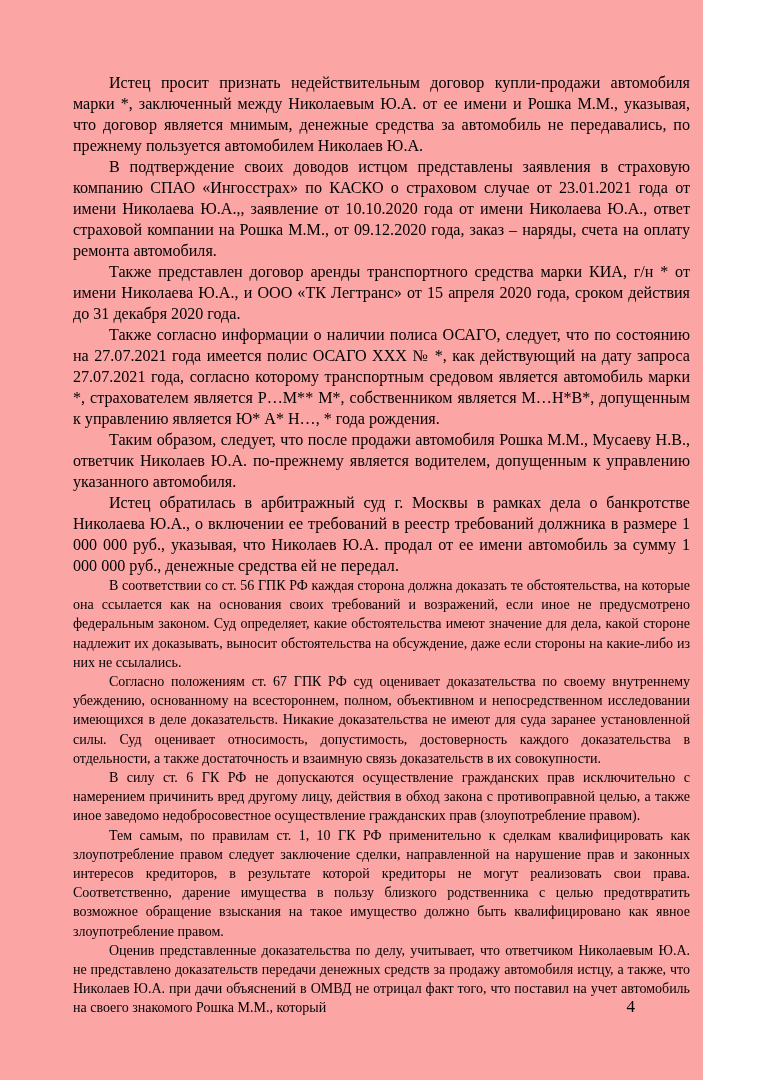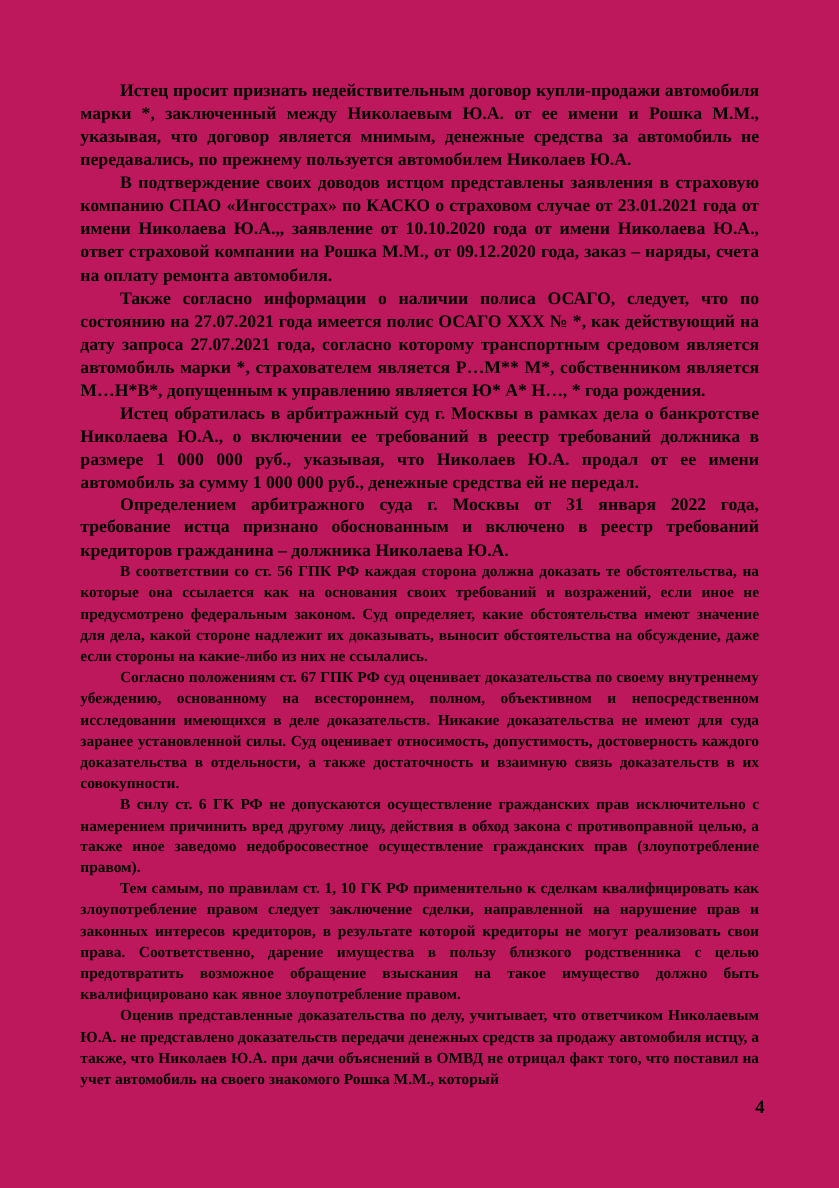--- a/index.html
+++ b/index.html
@@ -7,26 +7,25 @@
     margin: 0;
     padding: 0;
     background: #ffffff;
   }
   body {
     font-family: "Liberation Serif", "DejaVu Serif", serif;
     color: #000000;
   }
   .page {
     position: relative;
-    width: 763px;
+    width: 703px;
     height: 1080px;
-    background: #be185d;
+    background: #fca5a5;
     overflow: hidden;
     box-sizing: border-box;
-    font-weight: bold;
   }
   .text-block {
     position: absolute;
     left: 73px;
     top: 72px;
     width: 617px;
   }
   .para {
     margin: 0;
     text-align: justify;
@@ -56,23 +55,24 @@
   }
 </style>
 </head>
 <body>
 
 <div class="page">
 
   <div class="text-block">
     <p class="para">Истец просит признать недействительным договор купли-продажи автомобиля марки *, заключенный между Николаевым Ю.А. от ее имени и Рошка М.М., указывая, что договор является мнимым, денежные средства за автомобиль не передавались, по прежнему пользуется автомобилем Николаев Ю.А.</p>
     <p class="para">В подтверждение своих доводов истцом представлены заявления в страховую компанию СПАО «Ингосстрах» по КАСКО о страховом случае от 23.01.2021 года от имени Николаева Ю.А.,, заявление от 10.10.2020 года от имени Николаева Ю.А., ответ страховой компании на Рошка М.М., от 09.12.2020 года, заказ – наряды, счета на оплату ремонта автомобиля.</p>
+    <p class="para">Также представлен договор аренды транспортного средства марки КИА, г/н * от имени Николаева Ю.А., и ООО «ТК Легтранс» от 15 апреля 2020 года,  сроком действия до 31 декабря 2020 года.</p>
     <p class="para">Также согласно информации о наличии полиса ОСАГО, следует, что по состоянию на 27.07.2021 года имеется полис ОСАГО ХХХ № *, как действующий на дату запроса 27.07.2021 года, согласно которому транспортным средовом является автомобиль марки *, страхователем является Р…М** М*, собственником является М…Н*В*, допущенным к управлению является Ю* А* Н…, * года рождения.</p>
+    <p class="para">Таким образом, следует, что после продажи автомобиля Рошка М.М., Мусаеву Н.В., ответчик Николаев Ю.А. по-прежнему является водителем, допущенным к управлению указанного автомобиля.</p>
     <p class="para">Истец обратилась в арбитражный суд г. Москвы в рамках дела о банкротстве Николаева Ю.А., о включении ее требований в реестр требований должника в размере 1 000 000 руб., указывая, что Николаев Ю.А. продал от ее имени автомобиль за сумму 1 000 000 руб., денежные средства ей не передал.</p>
-    <p class="para tight-lead">Определением арбитражного суда г. Москвы от 31 января 2022 года, требование истца признано обоснованным и включено в реестр требований кредиторов гражданина – должника Николаева Ю.А.</p>
     <p class="para tight">В соответствии со ст. 56 ГПК РФ каждая сторона должна доказать те обстоятельства, на которые она ссылается как на основания своих требований и возражений, если иное не предусмотрено федеральным законом. Суд определяет, какие обстоятельства имеют значение для дела, какой стороне надлежит их доказывать, выносит обстоятельства на обсуждение, даже если стороны на какие-либо из них не ссылались.</p>
     <p class="para tight">Согласно положениям ст. 67 ГПК РФ суд оценивает доказательства по своему внутреннему убеждению, основанному на всестороннем, полном, объективном и непосредственном исследовании имеющихся в деле доказательств. Никакие доказательства не имеют для суда заранее установленной силы. Суд оценивает относимость, допустимость, достоверность каждого доказательства в отдельности, а также достаточность и взаимную связь доказательств в их совокупности.</p>
     <p class="para tight">В силу ст. 6 ГК РФ не допускаются осуществление гражданских прав исключительно с намерением причинить вред другому лицу, действия в обход закона с противоправной целью, а также иное заведомо недобросовестное осуществление гражданских прав (злоупотребление правом).</p>
     <p class="para tight">Тем самым, по правилам ст. 1, 10 ГК РФ применительно к сделкам квалифицировать как злоупотребление правом следует заключение сделки, направленной на нарушение прав и законных интересов кредиторов, в результате которой кредиторы не могут реализовать свои права. Соответственно, дарение имущества в пользу близкого родственника с целью предотвратить возможное обращение взыскания на такое имущество должно быть квалифицировано как явное злоупотребление правом.</p>
     <p class="para tight">Оценив представленные доказательства по делу, учитывает, что ответчиком Николаевым Ю.А. не представлено доказательств передачи денежных средств за продажу автомобиля истцу, а также, что Николаев Ю.А. при дачи объяснений в ОМВД не отрицал факт того, что поставил на учет автомобиль на своего знакомого Рошка М.М., который</p>
   </div>
 
   <div class="page-number">4</div>
 
 </div>

